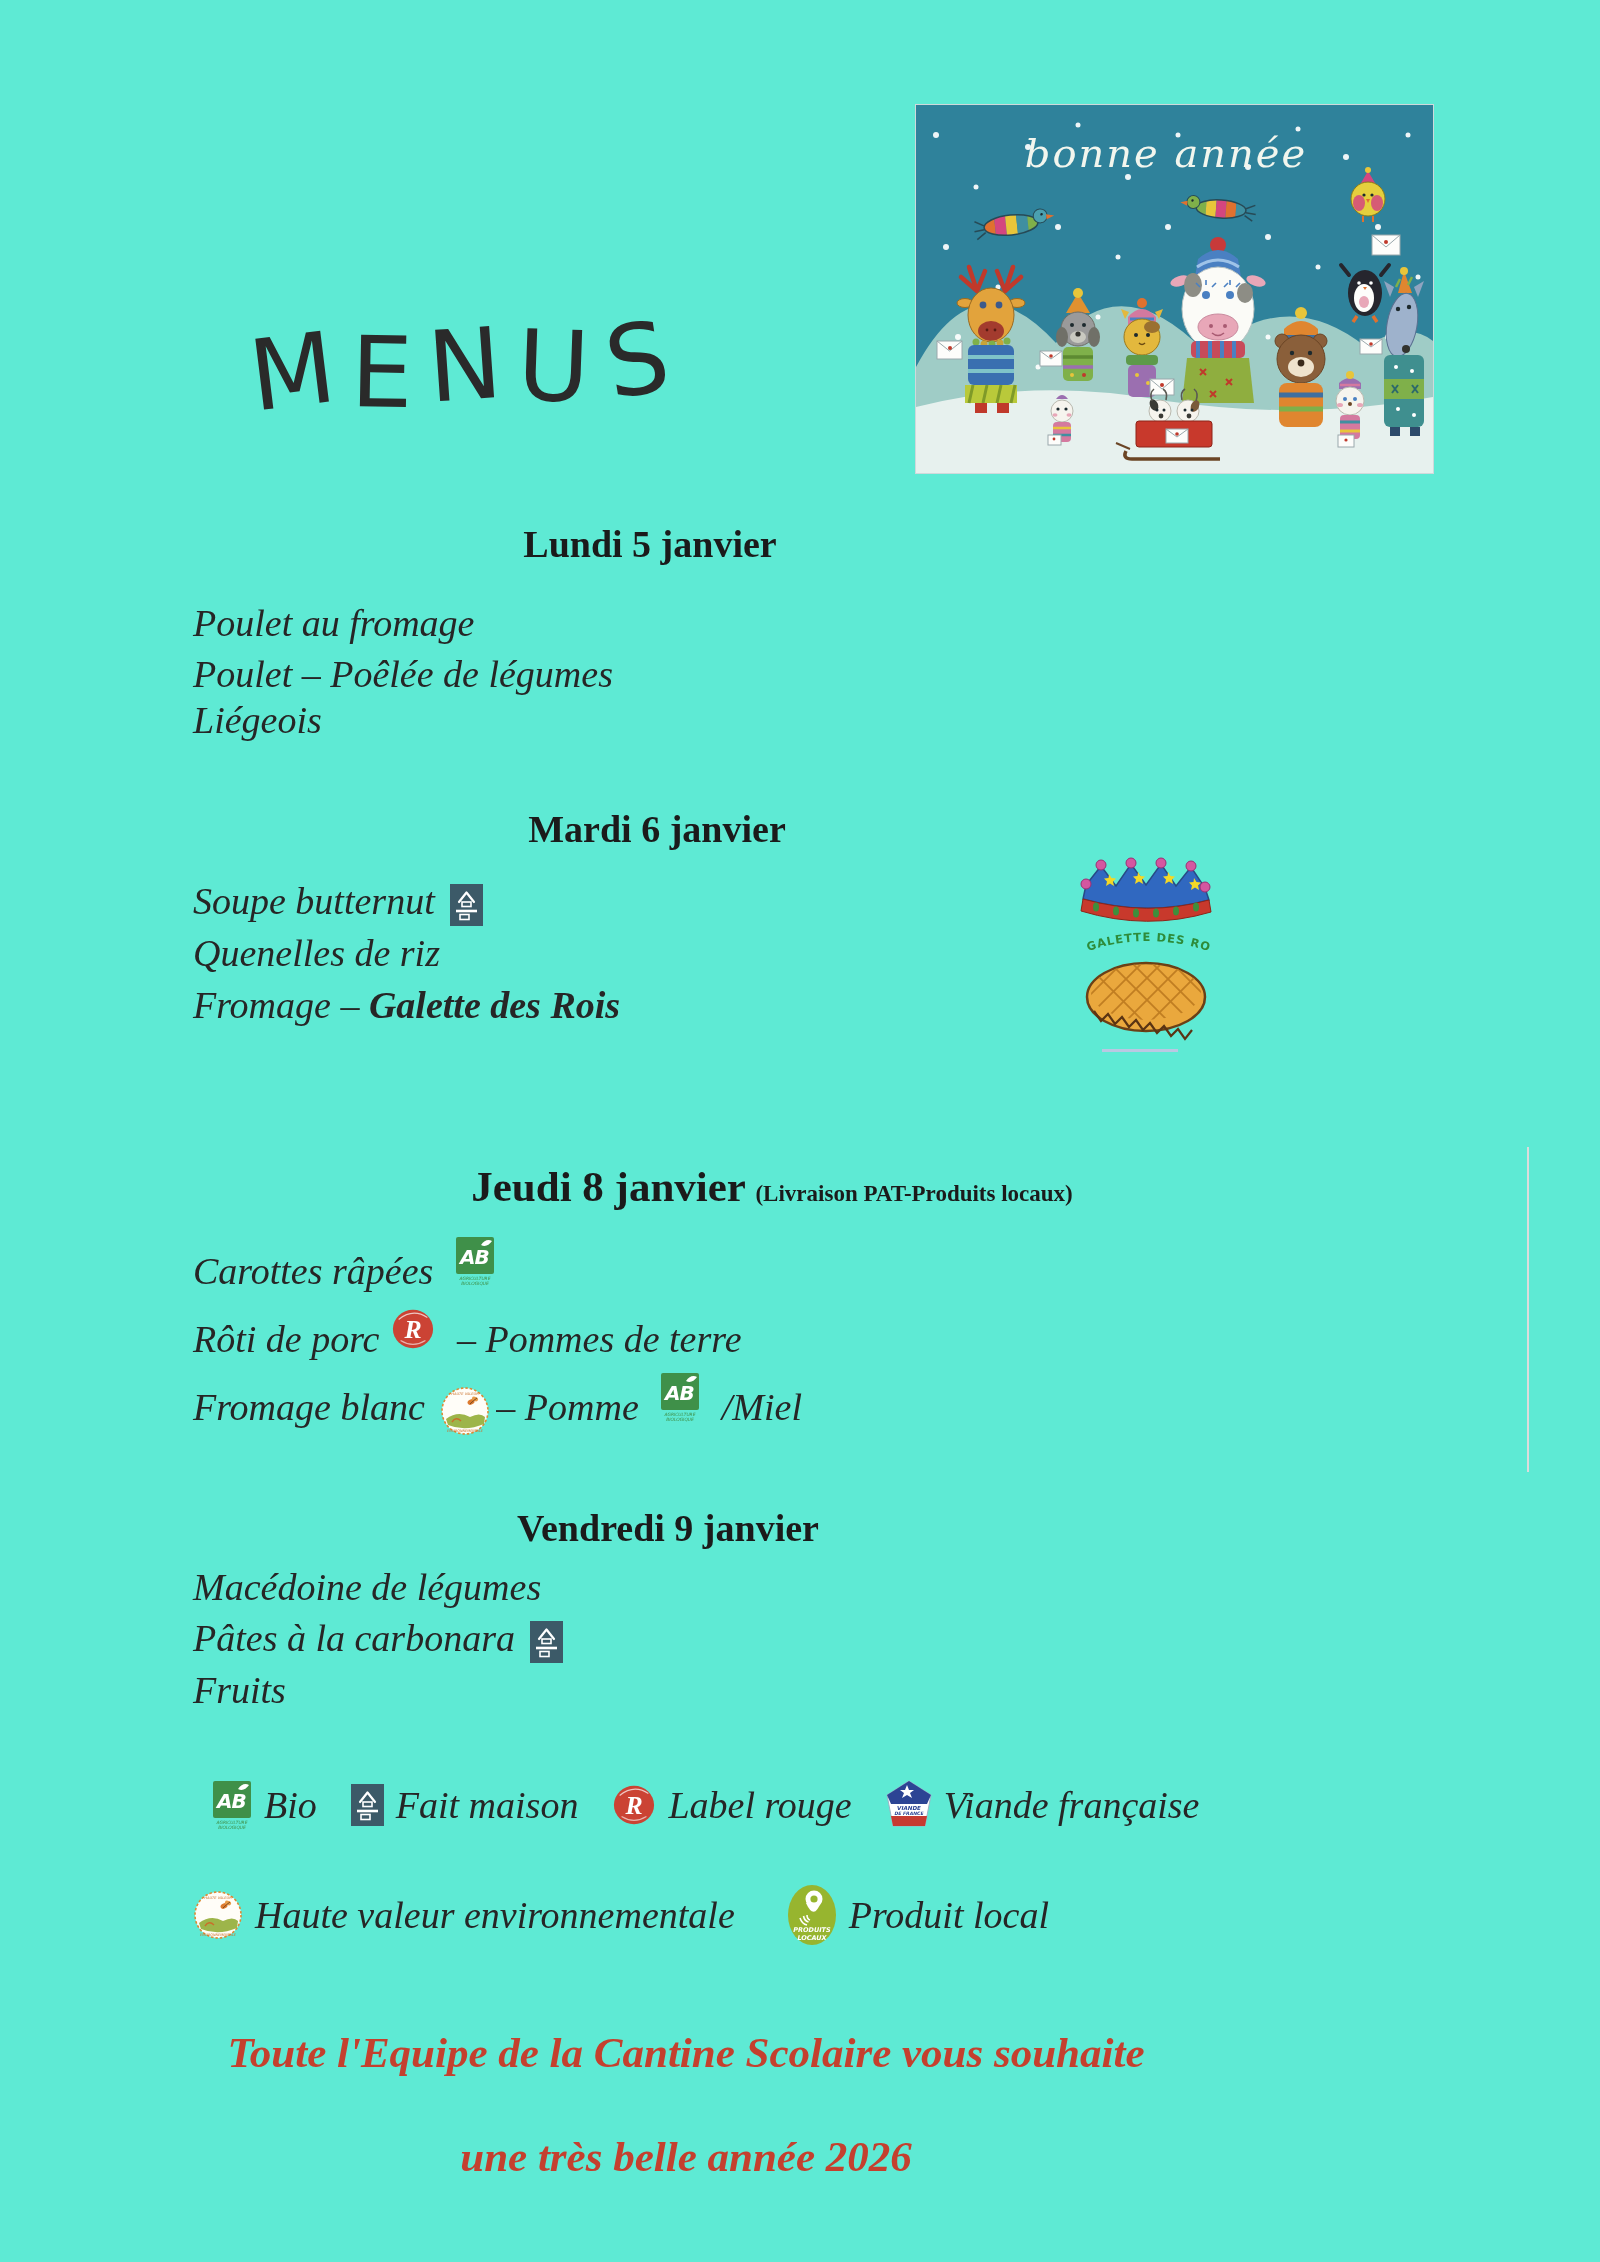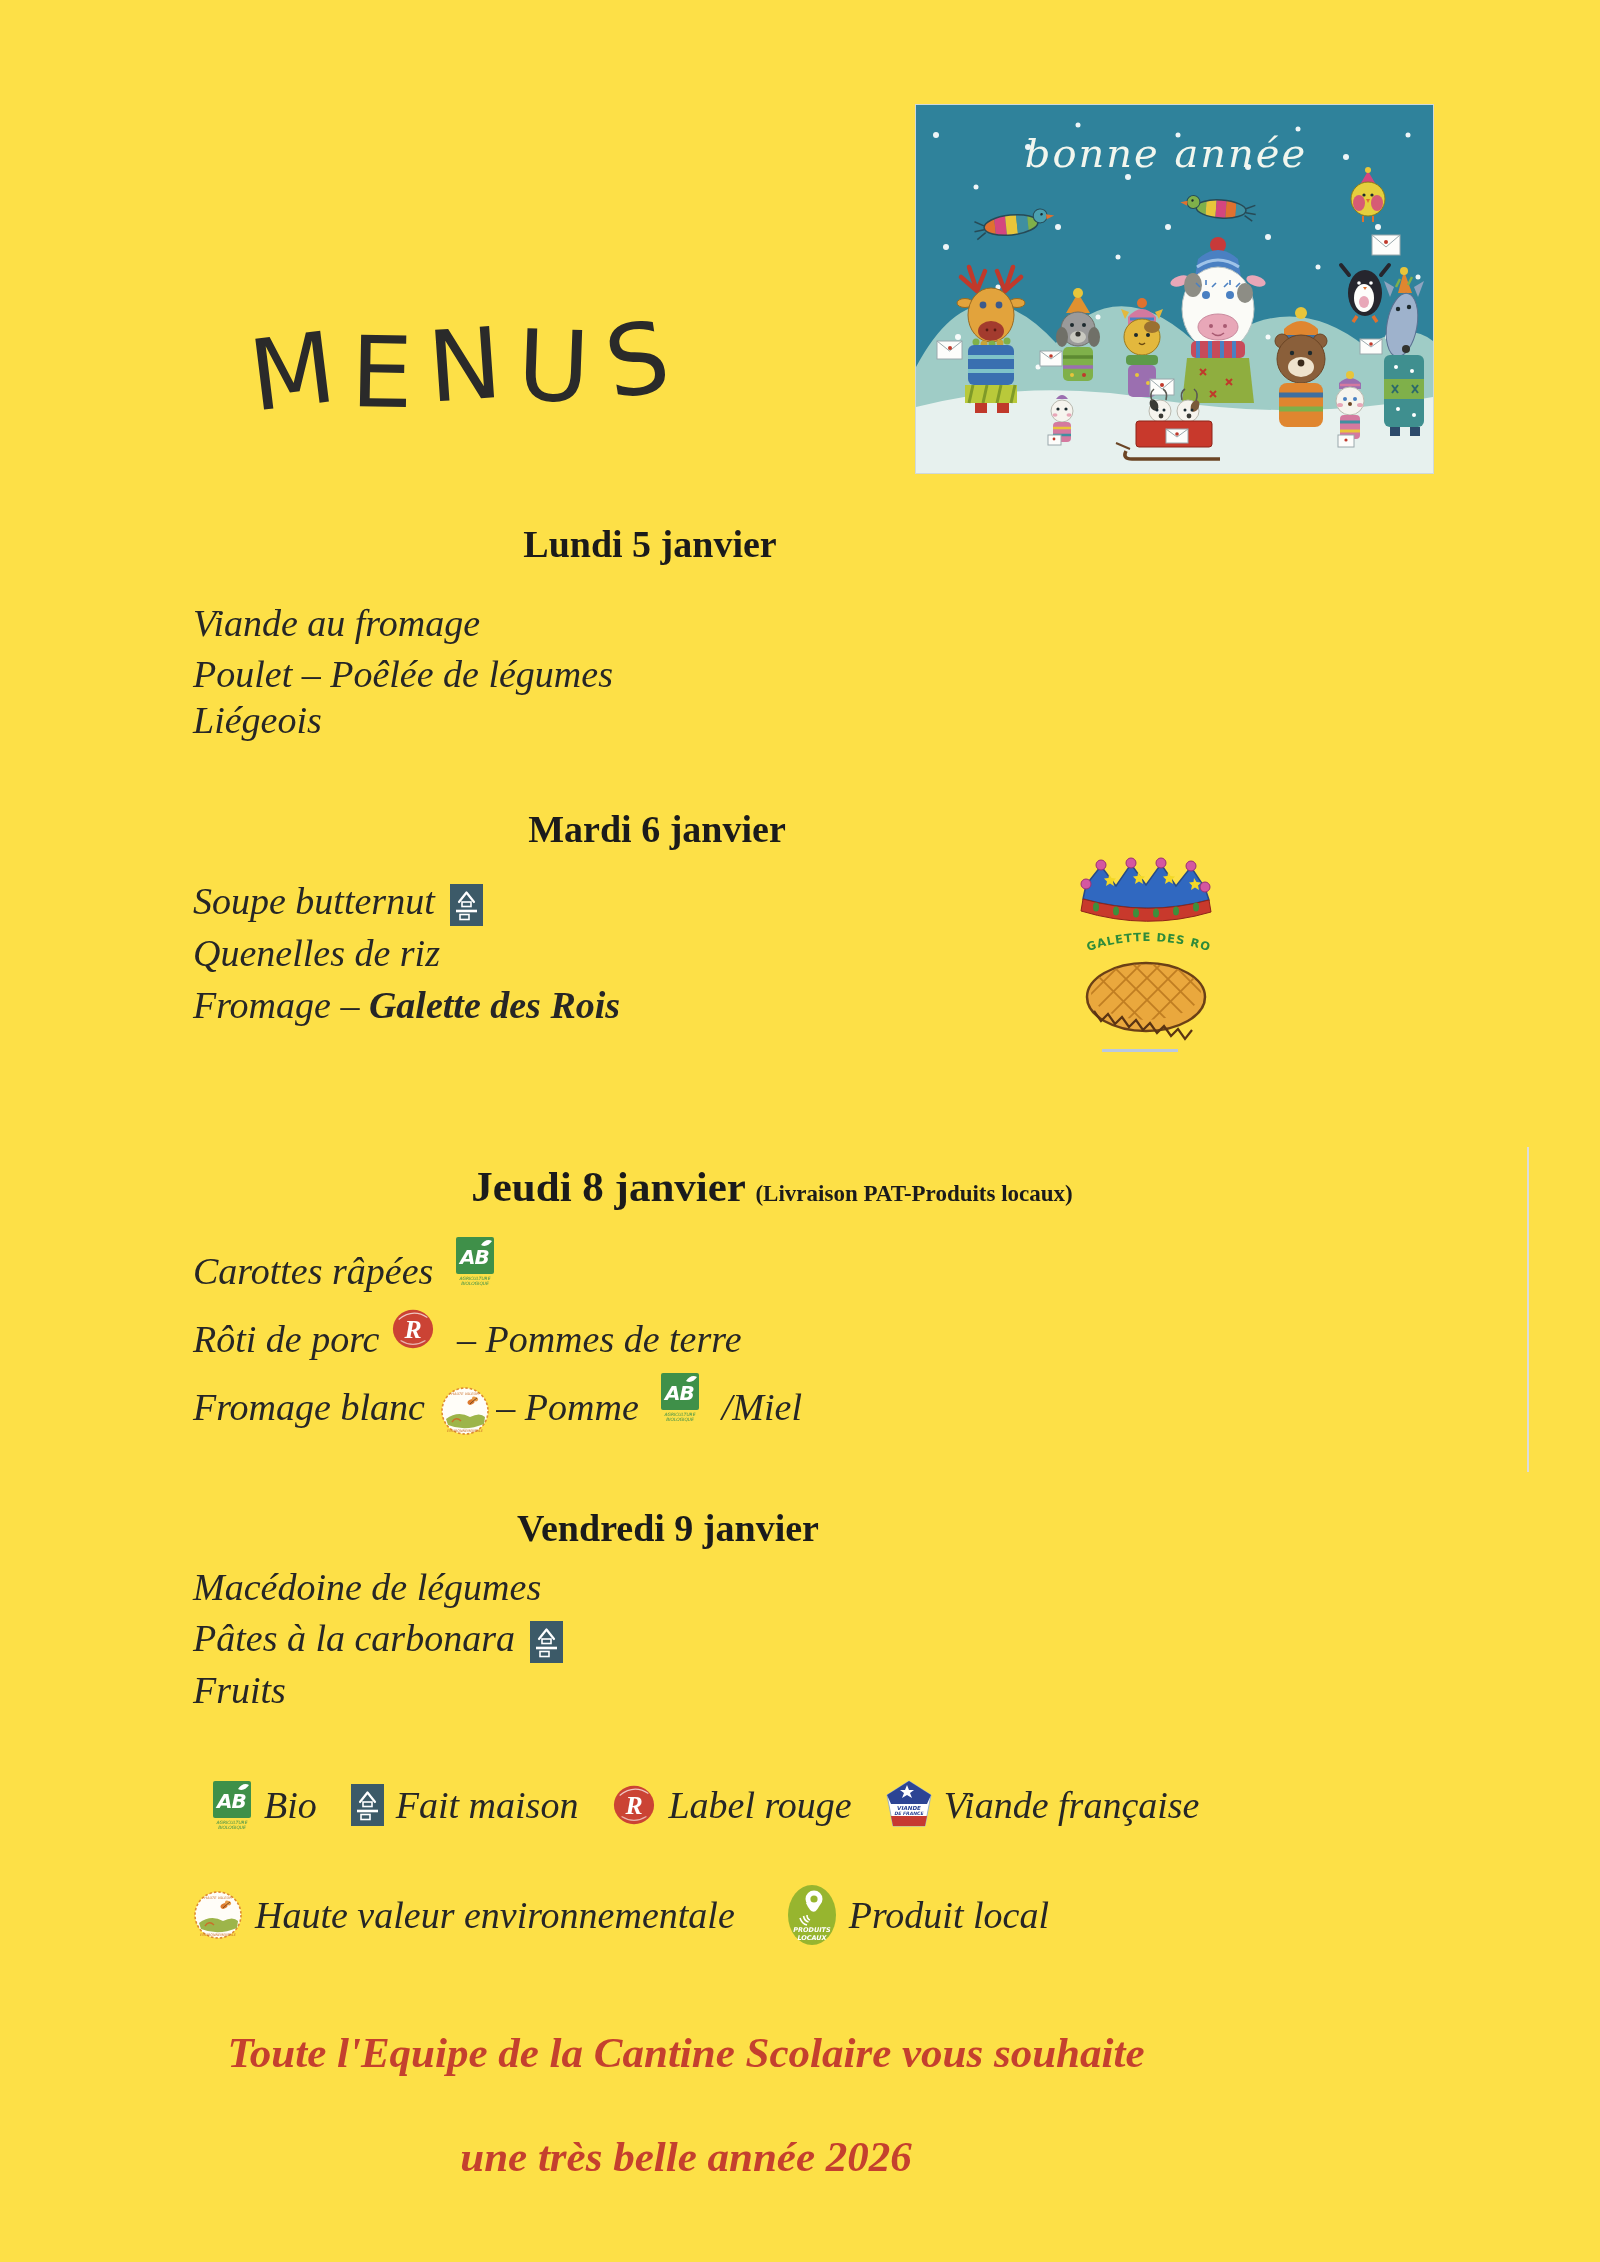--- a/index.html
+++ b/index.html
@@ -1,16 +1,16 @@
 <!DOCTYPE html>
 <html><head>
 <meta charset="utf-8">
 <style>
   html,body{margin:0;padding:0;background:#ffffff;}
-  .page{position:relative;width:1600px;height:2262px;background:#fde047;overflow:hidden;
+  .page{position:relative;width:1600px;height:2262px;background:#5eead4;overflow:hidden;
         font-family:"Liberation Serif",serif;color:#262626;}
 
   .illu{position:absolute;left:915px;top:104px;border:1px solid #cfd9db;}
 
   .title{position:absolute;left:250px;top:308px;margin:0;font-family:"DejaVu Sans",sans-serif;
          font-weight:normal;font-size:98px;letter-spacing:16px;color:#2a2a2a;transform:rotate(-2deg);}
   .title .lt{display:inline-block;}
 
   .day-heading{position:absolute;transform:translateX(-50%);white-space:nowrap;
                font-weight:bold;font-size:38px;color:#1b1b1b;}
@@ -324,21 +324,21 @@
         <circle cx="3" cy="-1" r="1.8" fill="#c0392b"></circle>
       <path d="M-48 16 Q-52 24 -42 24 L46 24" stroke="#6b4525" stroke-width="3.5" fill="none"></path>
       <path d="M-44 14 l-14 -6" stroke="#6b4525" stroke-width="2"></path>
     </g>
   </svg>
 
   <h1 class="title"><span class="lt" style="transform: rotate(-5deg) translateY(0px);">M</span><span class="lt" style="transform: rotate(3deg) translateY(5px);">E</span><span class="lt" style="transform: rotate(-2deg) translateY(0px);">N</span><span class="lt" style="transform: rotate(4deg) translateY(5px);">U</span><span class="lt" style="transform: rotate(-7deg) translateY(0px);">S</span></h1>
 
   <div id="days">
       <div class="day-heading" style="left: 650px; top: 522px;"><span class="main">Lundi 5 janvier</span></div>
-      <div class="menu-line" style="left: 193px; top: 601px;"><span class="seg">Viande au fromage</span></div>
+      <div class="menu-line" style="left: 193px; top: 601px;"><span class="seg">Poulet au fromage</span></div>
       <div class="menu-line" style="left: 193px; top: 652px;"><span class="seg">Poulet – Poêlée de légumes</span></div>
       <div class="menu-line" style="left: 193px; top: 698px; text-align: right;"><span class="seg">Liégeois</span></div>
       <div class="day-heading" style="left: 657px; top: 807px;"><span class="main">Mardi 6 janvier</span></div>
       <div class="menu-line" style="left: 193px; top: 879px;"><span class="seg">Soupe butternut </span><span class="icon icon-fait-maison"><svg width="33" height="42" viewBox="0 0 33 42">
     <rect width="33" height="42" fill="#3c5a68"></rect>
     <path d="M9 18 L16.5 8.5 L24 18" fill="none" stroke="#fff" stroke-width="2.2" stroke-linecap="round" stroke-linejoin="round"></path>
     <rect x="12" y="18" width="9" height="4.5" fill="none" stroke="#fff" stroke-width="1.6"></rect>
     <line x1="6" y1="27" x2="27" y2="27" stroke="#fff" stroke-width="2.6"></line>
     <rect x="10" y="30.5" width="9" height="5" fill="none" stroke="#fff" stroke-width="1.6"></rect>
           </svg></span></div>

